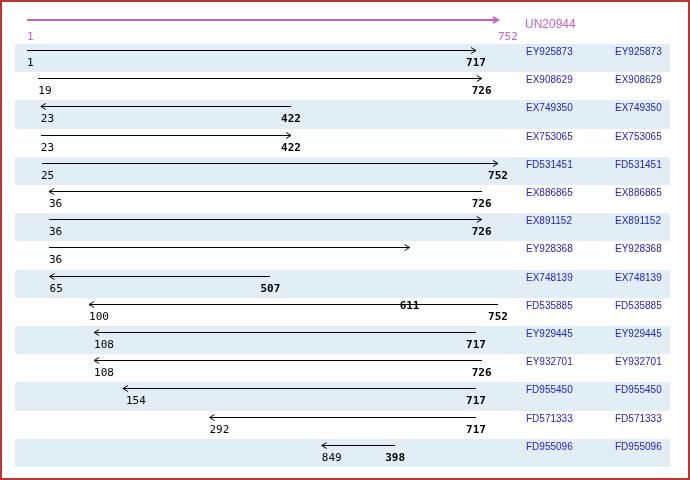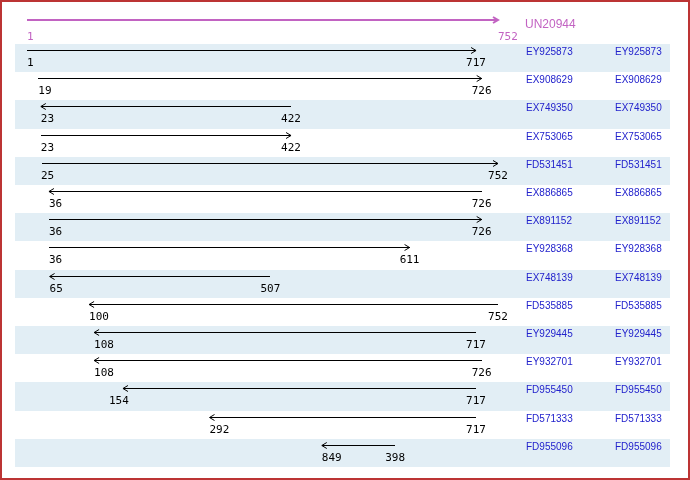--- a/index.html
+++ b/index.html
@@ -37,21 +37,21 @@
 
   svg.arr { position:absolute; left:0; top:0; display:block; }
 
   .num {
     position:absolute; top:13px;
     font-family:"DejaVu Sans Mono", monospace;
     font-size:11px; line-height:11px;
     color:#000;
     white-space:nowrap;
   }
-  .num.end { transform:translateX(-50%); }
+  .num.end { transform:translateX(-50%);font-weight:bold; }
 
   .acc {
     position:absolute; top:1px;
     font-size:10px; line-height:13px;
     color:var(--acc-color,#2222cc);
     white-space:nowrap;
     cursor:pointer;
   }
 </style>
 </head>
@@ -147,21 +147,21 @@
         <span class="acc" style="left: 524px;">EX891152</span>
         <span class="acc" style="left: 613px;">EX891152</span>
       </div>
       <div class="row" style="top: 239.4px; height: 28.2px;">
         <div class="band"></div>
         <svg class="arr" width="690" height="28.2">
           <line x1="46.95073235685752" x2="407.5699067909454" y1="6.5" y2="6.5" stroke="#000000" stroke-width="1" shape-rendering="crispEdges"></line>
           <polyline points="402.5699067909454,3.5 407.5699067909454,6.5 402.5699067909454,9.5" fill="none" stroke="#000000" stroke-width="1"></polyline>
         </svg>
         <span class="num start" style="left: 46.9507px;">36</span>
-        <span class="num end" style="left: 407.57px;">611</span>
+        <span class="num end" style="left: 407.57px; margin-top: 46px;">611</span>
         <span class="acc" style="left: 524px;">EY928368</span>
         <span class="acc" style="left: 613px;">EY928368</span>
       </div>
       <div class="row striped" style="top: 267.6px; height: 28.2px;">
         <div class="band"></div>
         <svg class="arr" width="690" height="28.2">
           <line x1="47.577896138482025" x2="268.3395472703063" y1="6.5" y2="6.5" stroke="#000000" stroke-width="1" shape-rendering="crispEdges"></line>
           <polyline points="52.577896138482025,3.5 47.577896138482025,6.5 52.577896138482025,9.5" fill="none" stroke="#000000" stroke-width="1"></polyline>
         </svg>
         <span class="num start" style="left: 47.5779px;">65</span>
@@ -201,21 +201,21 @@
         <span class="num end" style="left: 479.694px;">726</span>
         <span class="acc" style="left: 524px;">EY932701</span>
         <span class="acc" style="left: 613px;">EY932701</span>
       </div>
       <div class="row striped" style="top: 380.4px; height: 28.2px;">
         <div class="band"></div>
         <svg class="arr" width="690" height="28.2">
           <line x1="120.9560585885486" x2="474.04926764314246" y1="6.5" y2="6.5" stroke="#000000" stroke-width="1" shape-rendering="crispEdges"></line>
           <polyline points="125.9560585885486,3.5 120.9560585885486,6.5 125.9560585885486,9.5" fill="none" stroke="#000000" stroke-width="1"></polyline>
         </svg>
-        <span class="num start" style="left: 107px;">154</span>
+        <span class="num start" style="left: 124px;">154</span>
         <span class="num end" style="left: 474.049px;">717</span>
         <span class="acc" style="left: 524px;">FD955450</span>
         <span class="acc" style="left: 613px;">FD955450</span>
       </div>
       <div class="row" style="top: 408.6px; height: 28.2px;">
         <div class="band"></div>
         <svg class="arr" width="690" height="28.2">
           <line x1="207.5046604527297" x2="474.04926764314246" y1="6.5" y2="6.5" stroke="#000000" stroke-width="1" shape-rendering="crispEdges"></line>
           <polyline points="212.5046604527297,3.5 207.5046604527297,6.5 212.5046604527297,9.5" fill="none" stroke="#000000" stroke-width="1"></polyline>
         </svg>

